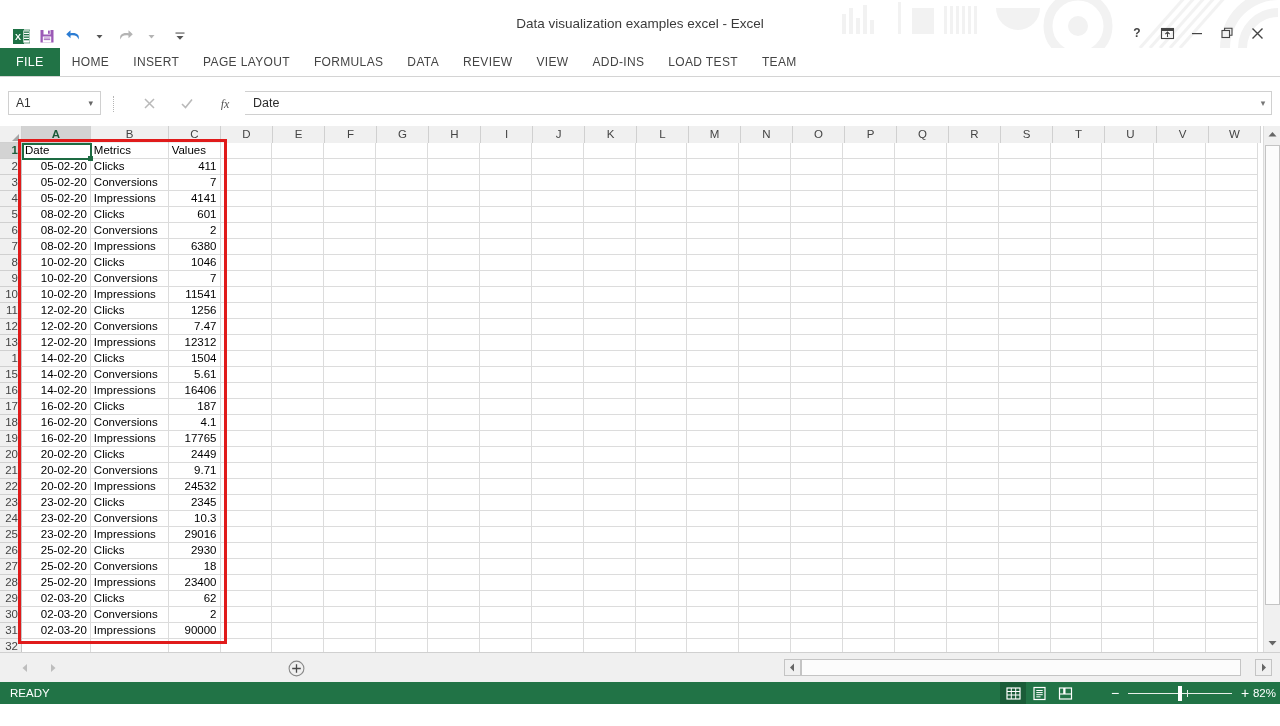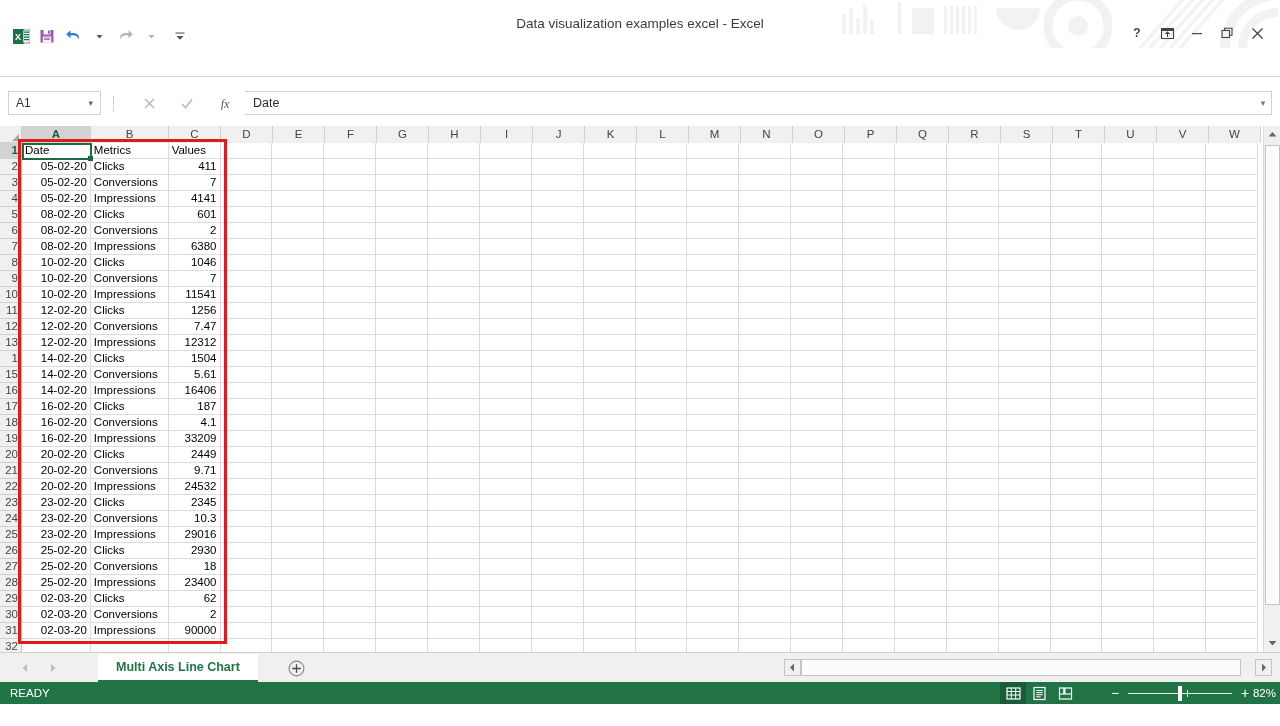--- a/index.html
+++ b/index.html
@@ -262,20 +262,33 @@
       </div>
       <div class="win-btn">
         <svg width="15" height="15" viewBox="0 0 15 15">
           <path d="M2.5 2.5 L12.5 12.5 M12.5 2.5 L2.5 12.5" stroke="#444" stroke-width="1.4"></path>
         </svg>
       </div>
     </div>
 
   </div>
 
+  <div class="ribbon">
+    <div class="tab file">FILE</div>
+    <div class="tab">HOME</div>
+    <div class="tab">INSERT</div>
+    <div class="tab">PAGE LAYOUT</div>
+    <div class="tab">FORMULAS</div>
+    <div class="tab">DATA</div>
+    <div class="tab">REVIEW</div>
+    <div class="tab">VIEW</div>
+    <div class="tab">ADD-INS</div>
+    <div class="tab">LOAD TEST</div>
+    <div class="tab">TEAM</div>
+  </div>
   <div class="ribbon-underline"></div>
 
   <div class="fbar">
     <div class="namebox">
       <span class="nb-text">A1</span>
       <span class="nb-caret">▾</span>
     </div>
     <div class="fb-divider"></div>
     <div class="fb-icons">
       <div class="fb-icon">
@@ -809,21 +822,21 @@
           <div class="cell num" style="width: 52px;"></div>
           <div class="cell num" style="width: 52px;"></div>
           <div class="cell num" style="width: 52px;"></div>
           <div class="cell num" style="width: 52px;"></div>
           <div class="cell num" style="width: 52px;"></div>
           <div class="cell num" style="width: 52px;"></div>
         </div>
         <div class="grow">
           <div class="cell num" style="width: 69px;">16-02-20</div>
           <div class="cell txt" style="width: 78px;">Impressions</div>
-          <div class="cell num" style="width: 52px;">33209</div>
+          <div class="cell num" style="width: 52px;">17765</div>
           <div class="cell num" style="width: 52px;"></div>
           <div class="cell num" style="width: 52px;"></div>
           <div class="cell num" style="width: 52px;"></div>
           <div class="cell num" style="width: 52px;"></div>
           <div class="cell num" style="width: 52px;"></div>
           <div class="cell num" style="width: 52px;"></div>
           <div class="cell num" style="width: 52px;"></div>
           <div class="cell num" style="width: 52px;"></div>
           <div class="cell num" style="width: 52px;"></div>
           <div class="cell num" style="width: 52px;"></div>
@@ -1190,21 +1203,20 @@
         <svg width="8" height="10" viewBox="0 0 8 10">
             <path d="M6 1 L1.5 5 L6 9 Z" fill="#bdbdbd"></path>
           </svg>
       </div>
       <div class="tnav-btn">
         <svg width="8" height="10" viewBox="0 0 8 10">
             <path d="M2 1 L6.5 5 L2 9 Z" fill="#bdbdbd"></path>
           </svg>
       </div>
     </div>
-    <div class="sheettab">Multi Axis Line Chart</div>
     <div class="addsheet">
       <svg width="17" height="17" viewBox="0 0 17 17">
         <circle cx="8.5" cy="8.5" r="7.4" fill="none" stroke="#8a8a8a" stroke-width="1.1"></circle>
         <path d="M8.5 4.2 L8.5 12.8 M4.2 8.5 L12.8 8.5" stroke="#4a4a4a" stroke-width="1.3"></path>
       </svg>
     </div>
     <div class="hscroll">
       <div class="hs-arrow">
         <svg width="7" height="9" viewBox="0 0 7 9">
             <path d="M5 0.5 L1 4.5 L5 8.5 Z" fill="#666"></path>

